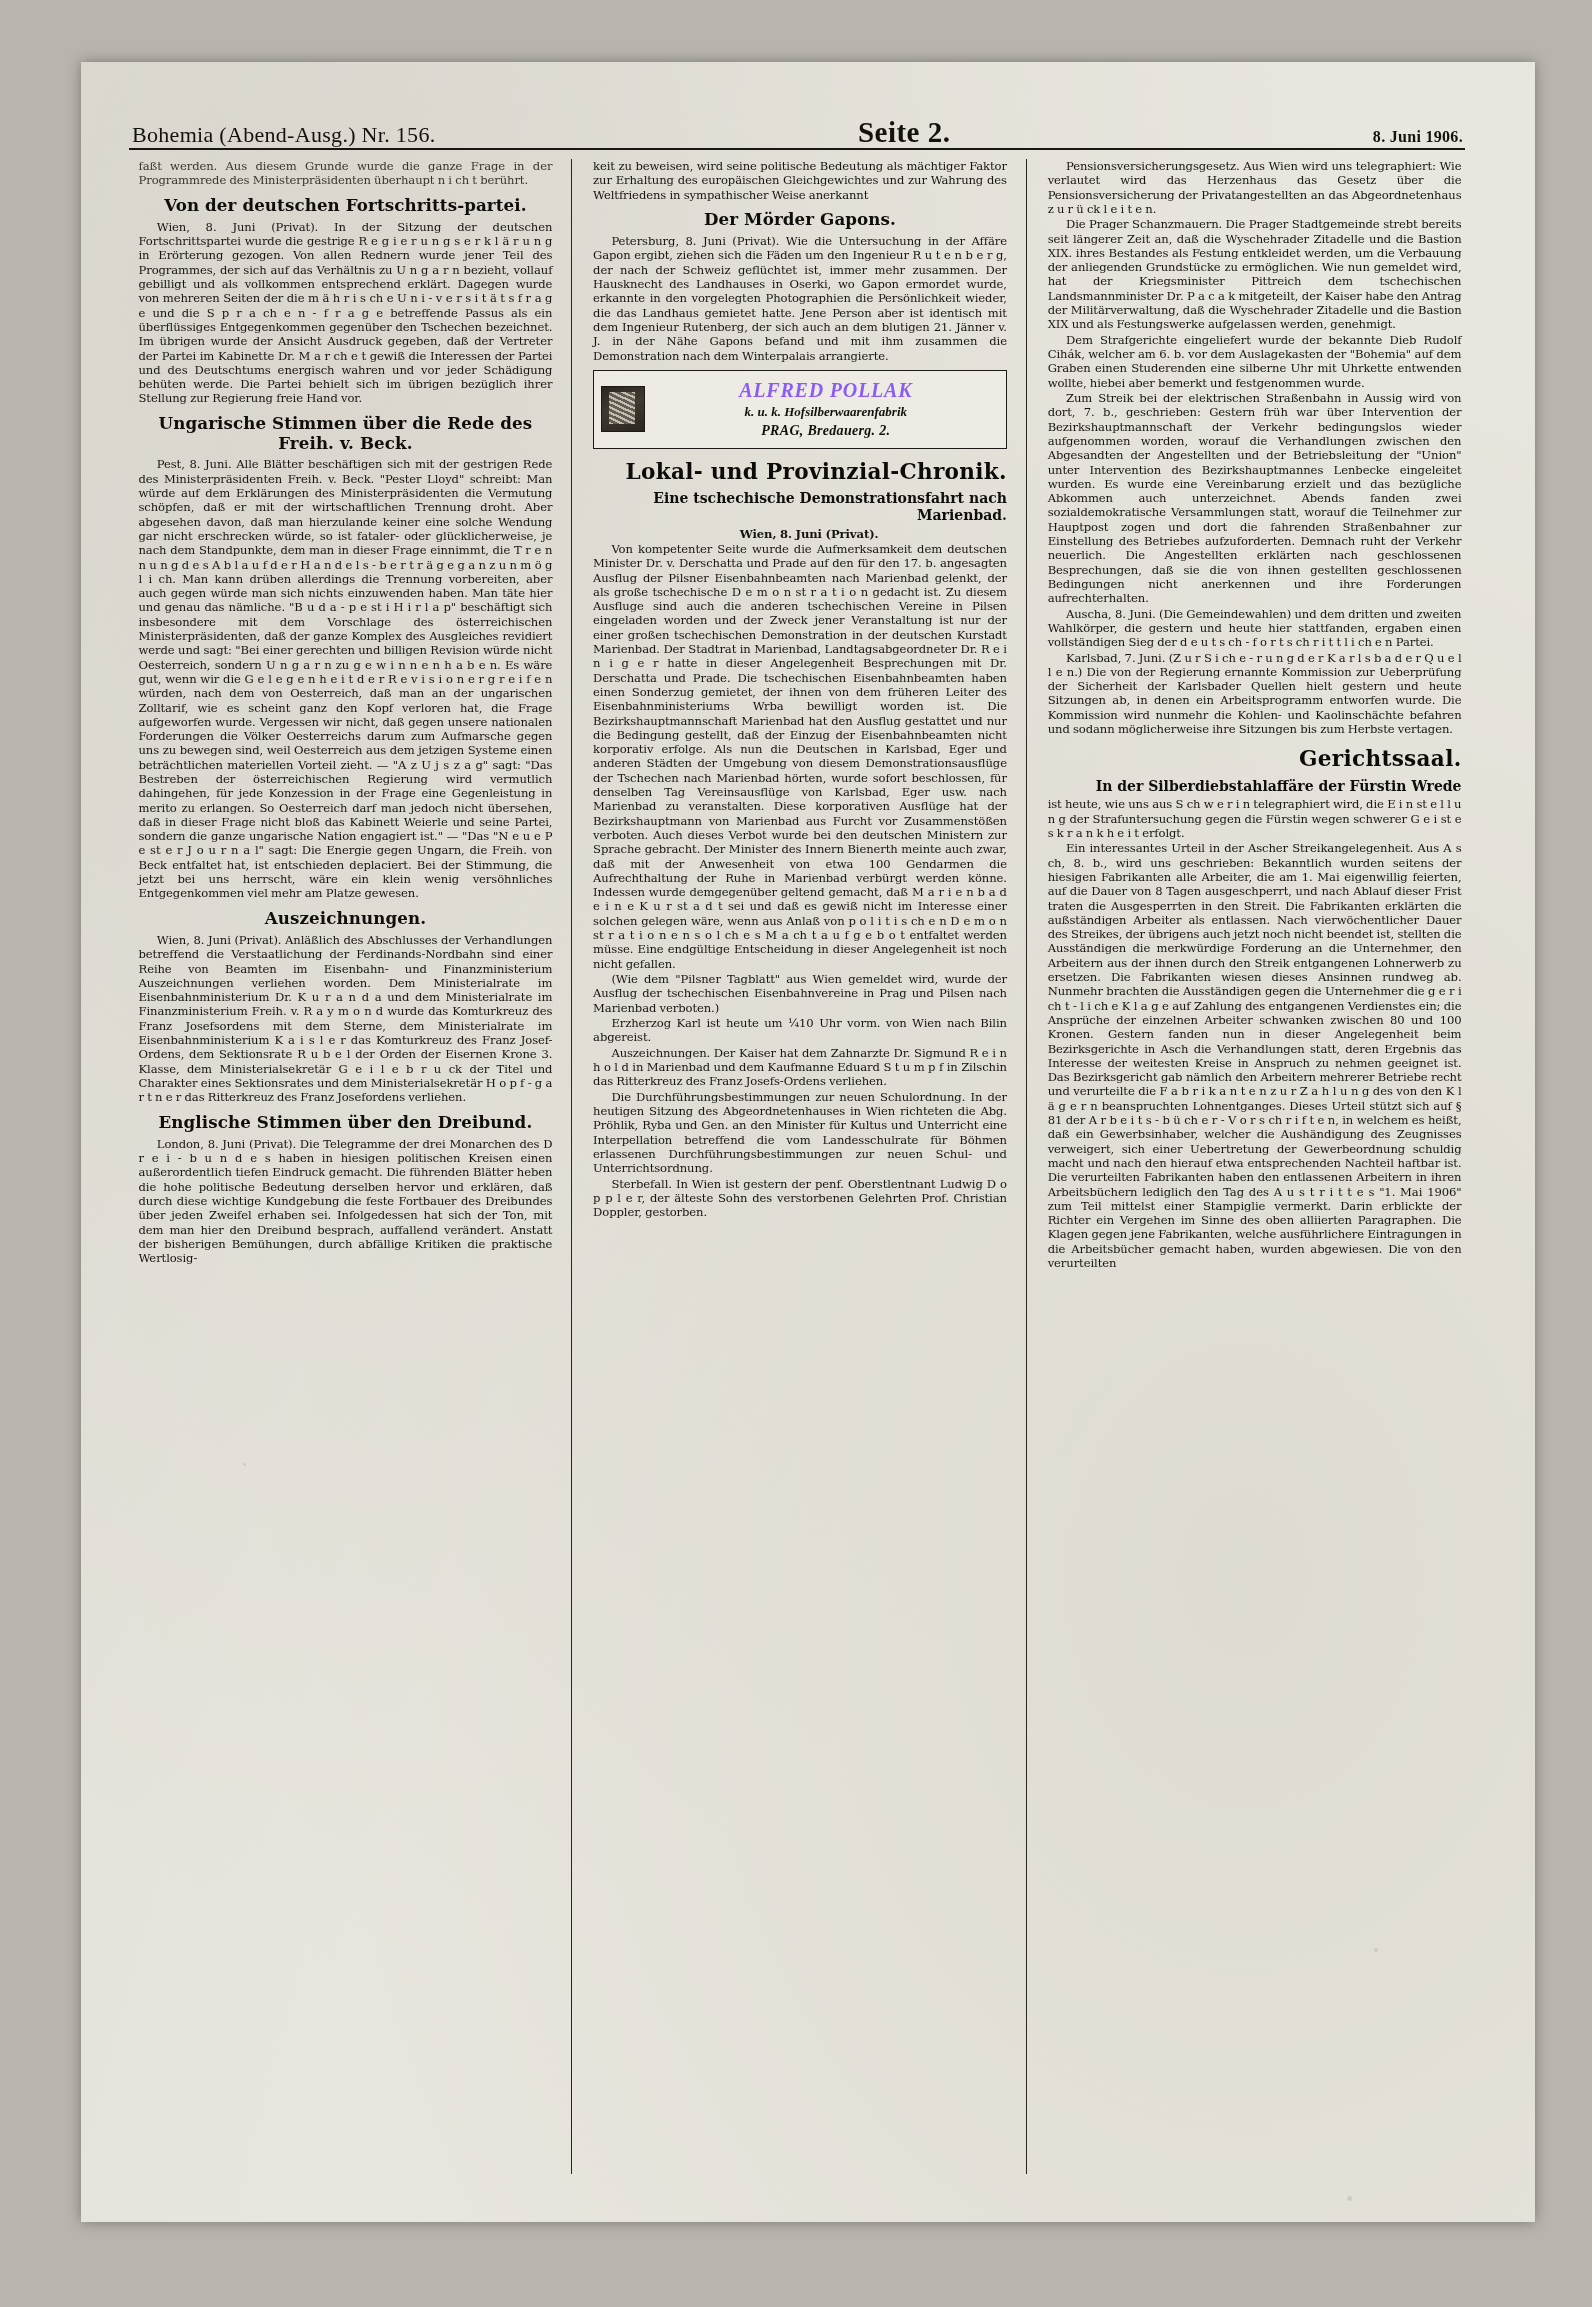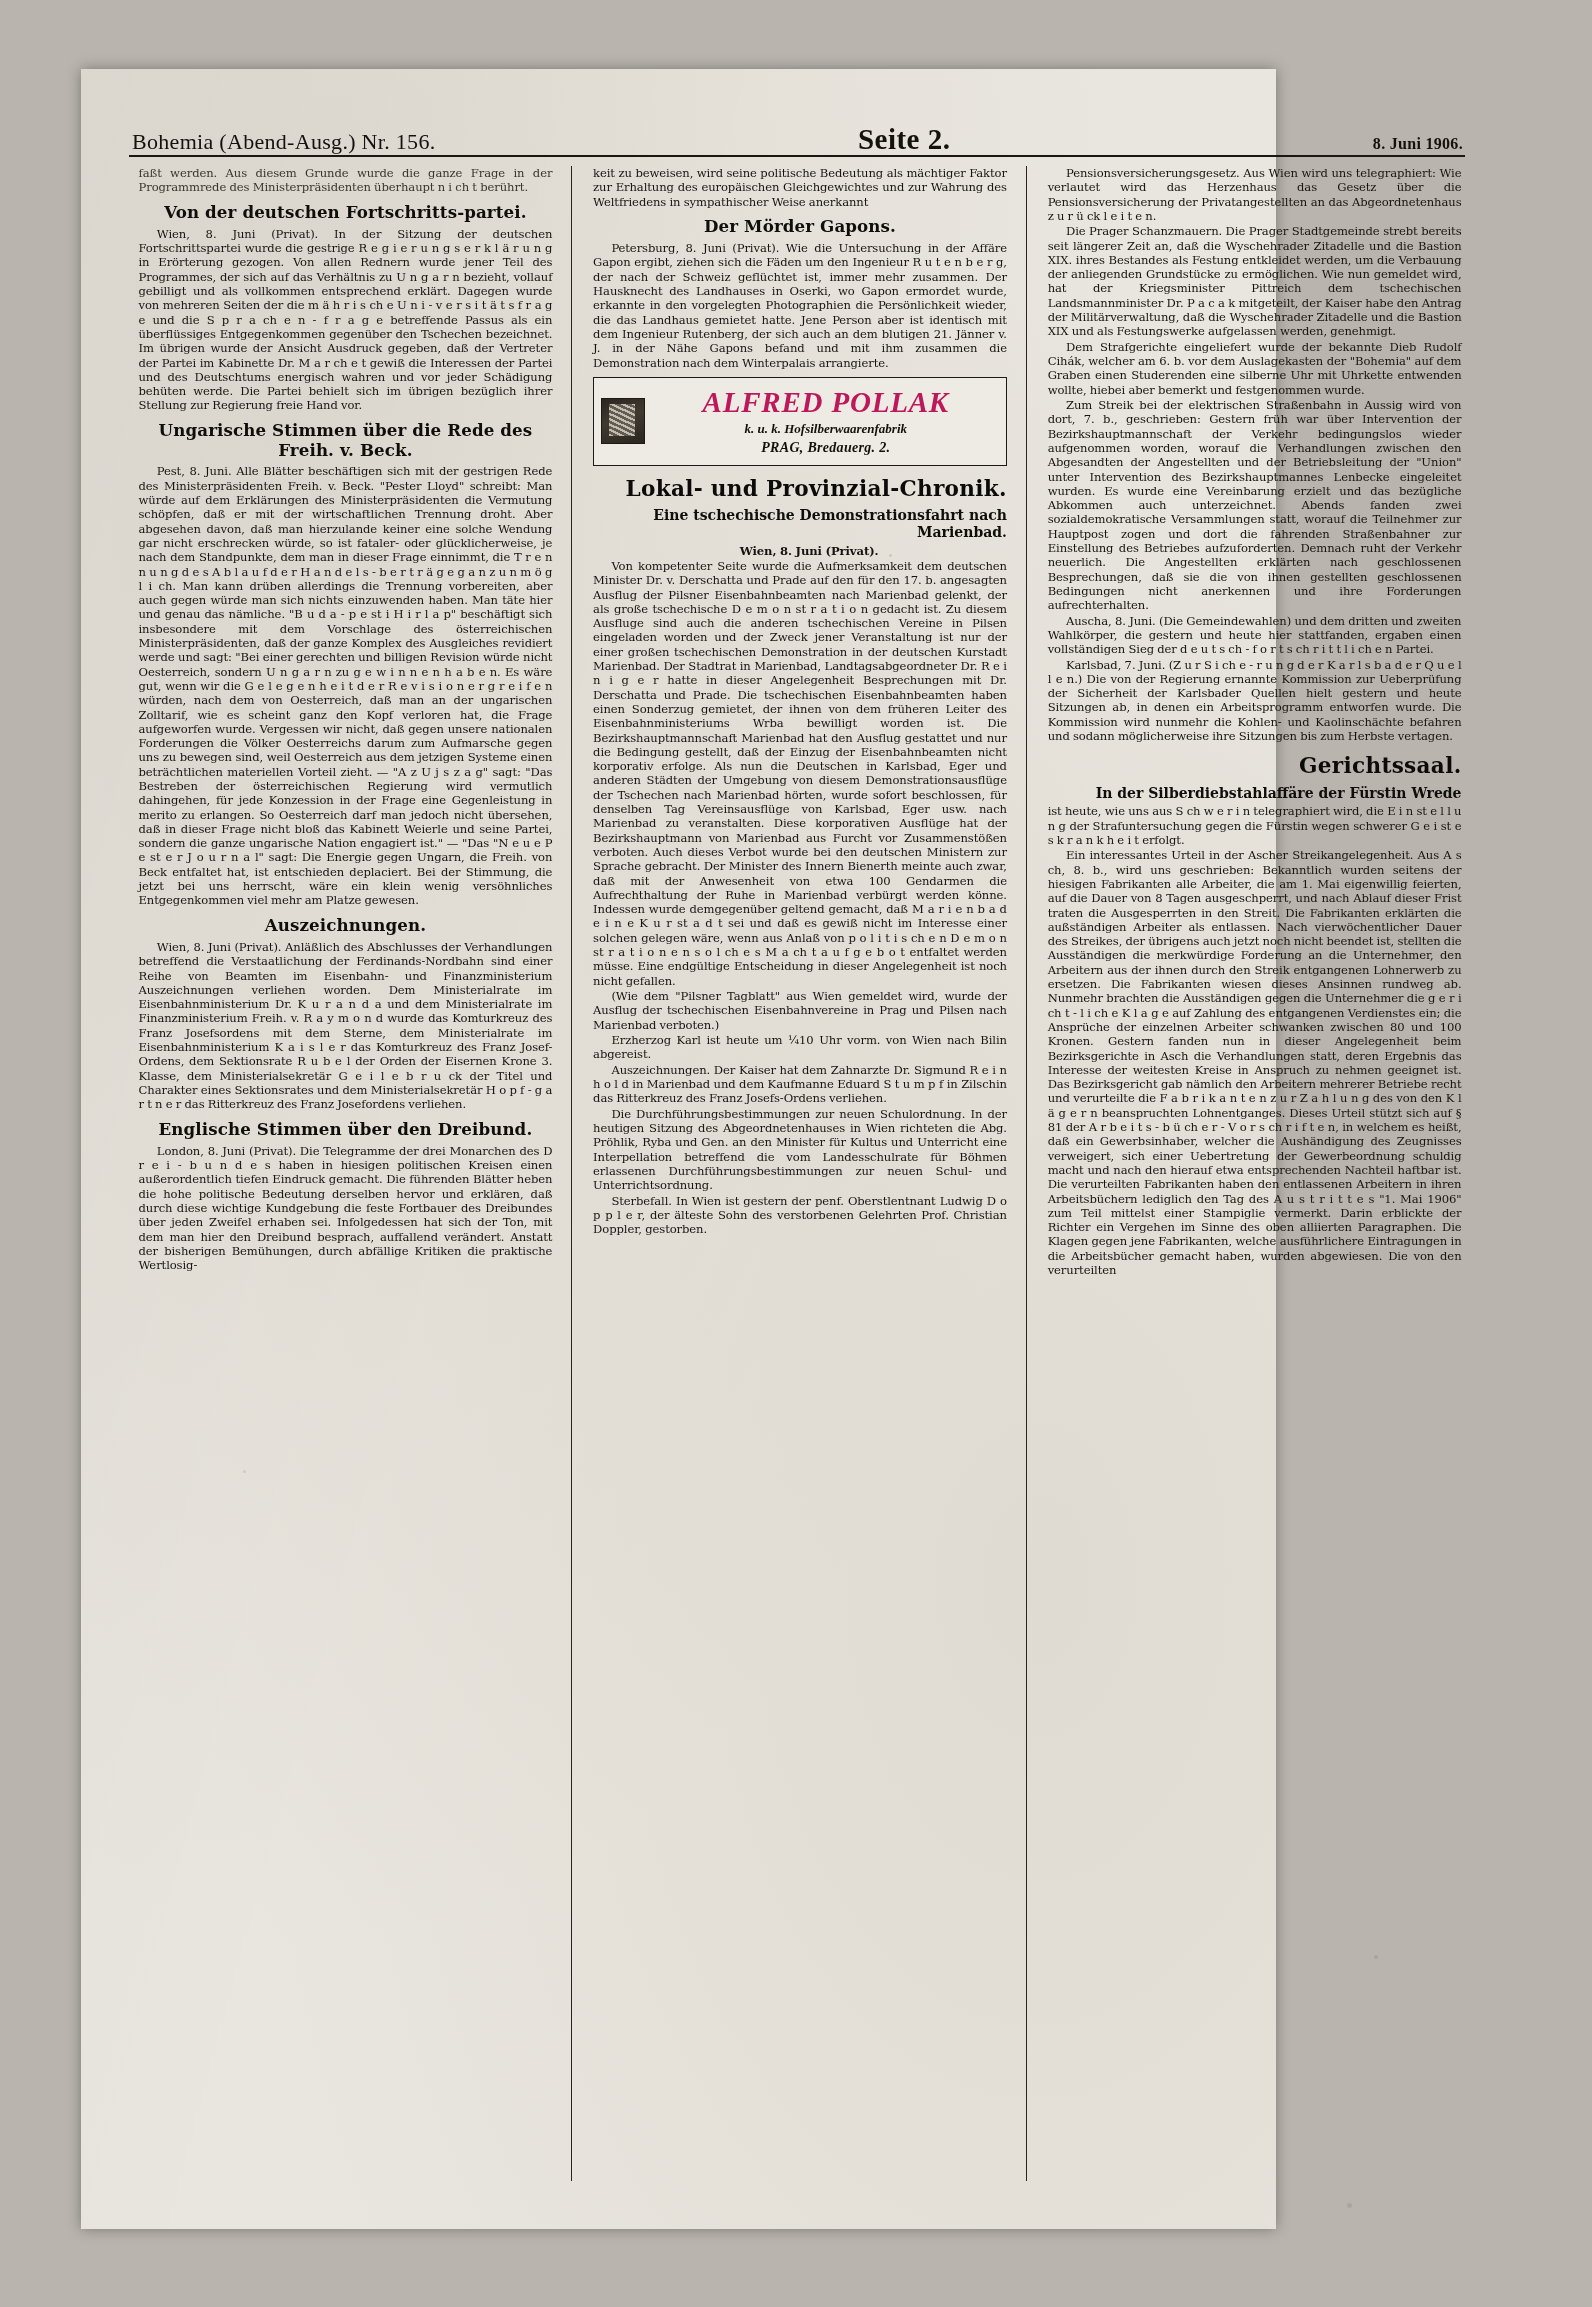--- a/index.html
+++ b/index.html
@@ -16,22 +16,22 @@
   .page {
     position: absolute;
     left: 0; top: 0;
     width: 1593px;
     height: 2307px;
     background: #b9b5ae;
   }
   .paper {
     position: absolute;
     left: 81px;
-    top: 69px;
-    width: 1195px;
+    top: 62px;
+    width: 1454px;
     height: 2160px;
     background: #e9e6df;
     box-shadow: 0 0 13px rgba(0,0,0,0.35);
   }
   .paper:before {
     content: "";
     position: absolute;
     left: 0; top: 0; right: 0; bottom: 0;
     background:
       radial-gradient(ellipse at 20% 15%, rgba(180,172,155,0.20), transparent 60%),
@@ -167,23 +167,23 @@
     width: 26px; height: 32px;
     background:
       repeating-linear-gradient(25deg, #d9d4c8 0 2.2px, #6a6257 2.2px 4.8px);
     opacity: 0.85;
   }
   .advert .atext { flex: 1 1 auto; text-align: center; }
   .advert .aname {
     font-family: "Liberation Serif", serif;
     font-style: italic;
     font-weight: 700;
-    font-size: 29px;
+    font-size: 20px;
     letter-spacing: 0.8px;
-    color: #be185d;
+    color: #8b5cf6;
   }
   .advert .asub {
     font-family: "Liberation Serif", serif;
     font-style: italic;
     font-weight: 700;
     font-size: 13px;
     margin-top: 2.2px;
     color: #14110d;
   }
   .advert .aaddr {

